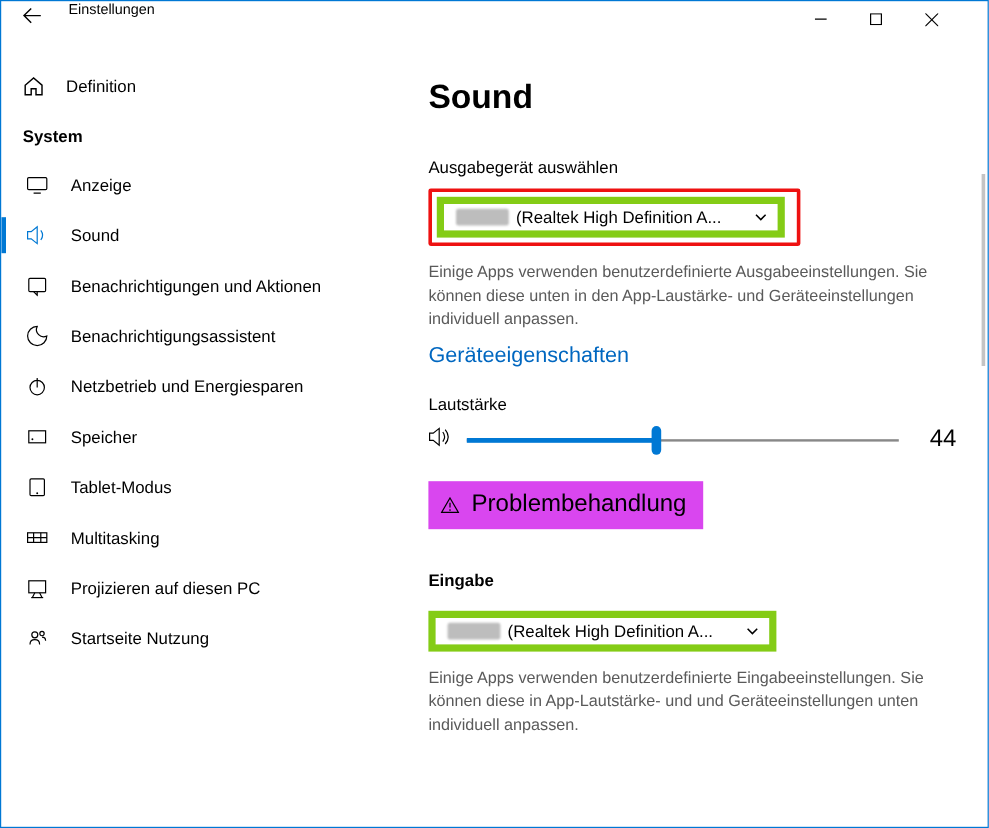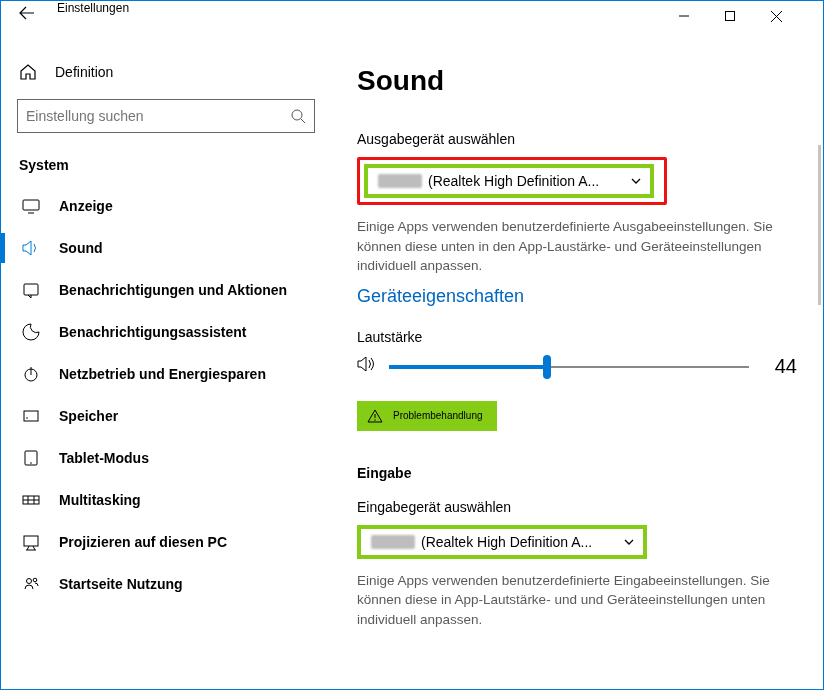--- a/index.html
+++ b/index.html
@@ -9,42 +9,42 @@
   .titlebar .title { font-size: 12px; margin-left: 18px; color:#000; }
   .titlebar .wincontrols { margin-left:auto; display:flex; gap:0; }
   .titlebar .wincontrols .wbtn { width:46px; height:30px; display:flex; align-items:center; justify-content:center; cursor:pointer; }
   .content { display:flex; height: calc(690px - 34px); }
   .sidebar { width: 330px; padding: 20px 14px 0 14px; overflow-y:auto; }
   .home { display:flex; align-items:center; gap:18px; padding:8px 4px 18px 4px; cursor:pointer; }
   .home span.lbl { font-size:14px; }
   .searchbox { display:flex; align-items:center; border:1px solid #666; height:34px; padding:0 8px; margin:0 2px 18px 2px; }
   .searchbox input { border:none; outline:none; flex:1; font-size:14px; background:transparent; }
   .category { font-weight:600; font-size:14px; padding:6px 4px 8px 4px; }
-  .nav { list-style:none; margin-top:4px;font-weight:bold; }
+  .nav { list-style:none; margin-top:4px; }
   .nav li { display:flex; align-items:center; gap:18px; padding:11px 4px 11px 6px; font-size:14px; cursor:pointer; position:relative; }
   .nav li .icn { width:20px; height:20px; display:flex; align-items:center; justify-content:center; flex-shrink:0; }
   .nav li.active::before { content:""; position:absolute; left:-14px; top:6px; bottom:6px; width:4px; background:#0078d4; }
   .nav li.active .icn svg, .nav li.active .icn { color:#0078d4; }
   .main { flex:1; padding: 30px 26px 0 26px; overflow-y:auto; position:relative; }
   .main h1 { font-size:28px; font-weight:600; margin-bottom:34px; }
   .section-label { font-size:14px; margin-bottom:10px; }
-  .dropdown { border:4px solid #84cc16; height:34px; width:290px; display:flex; align-items:center; padding:0 8px 0 10px; cursor:pointer; font-size:14px; background:#fff; }
+  .dropdown { border:6px solid #84cc16; height:34px; width:290px; display:flex; align-items:center; padding:0 8px 0 10px; cursor:pointer; font-size:14px; background:#fff; }
   .dropdown .blur { display:inline-block; width:44px; height:14px; background:#bdbdbd; filter:blur(1px); margin-right:6px; border-radius:2px; }
   .dropdown .txt { flex:1; white-space:nowrap; overflow:hidden; text-overflow:ellipsis; }
   .highlight-box { border:3px solid #e11; padding:4px; width:310px; margin-bottom:12px; border-radius:2px; }
   .desc { font-size:13.5px; color:#5a5a5a; line-height:1.45; margin-bottom:10px; max-width:430px; }
   .link { color:#0067c0; font-size:18px; cursor:pointer; display:inline-block; margin-bottom:22px; }
   .vol-row { display:flex; gap:12px; margin:8px 0 22px 0; }
   .vol-row .spk { width:20px; }
   .slider { flex:1; position:relative; height:24px; display:flex; align-items:center; }
   .track-full { position:absolute; height:2px; background:#888; left:0; right:0; }
   .track-fill { position:absolute; height:4px; background:#0078d4; left:0; }
   .thumb { position:absolute; width:8px; height:24px; background:#0078d4; border-radius:4px; transform:translateX(-50%); }
   .vol-num { font-size:20px; width:36px; text-align:right; }
-  .btn { background:#84cc16; border:none; height:30px; padding:0 14px 0 10px; font-size:10px; display:inline-flex; align-items:center; gap:10px; cursor:pointer; }
+  .btn { background:#d946ef; border:none; height:40px; padding:0 14px 0 10px; font-size:20px; display:inline-flex; align-items:center; gap:10px; cursor:pointer; }
   .h2 { font-size:14px; font-weight:600; margin:34px 0 18px 0; }
   .scroll-indicator { position:absolute; right:2px; top:110px; width:3px; height:160px; background:#c4c4c4; }
   svg { display:block; }
 </style>
 </head>
 <body>
 
 <div class="titlebar">
   <div class="back">
     <svg width="16" height="16" viewBox="0 0 16 16">
@@ -74,27 +74,20 @@
 
 <div class="content">
   <div class="sidebar">
     <div class="home">
       <span class="icn">
         <svg width="18" height="18" viewBox="0 0 18 18">
             <path d="M2 8 L9 2 L16 8 V16 H11 V11 H7 V16 H2 Z" stroke="#000" fill="none" stroke-width="1.2"></path>
           </svg>
       </span>
       <span class="lbl">Definition</span>
-    </div>
-    <div class="searchbox">
-      <input placeholder="Einstellung suchen" style="">
-      <svg width="16" height="16" viewBox="0 0 16 16">
-          <circle cx="7" cy="7" r="5" stroke="#555" fill="none"></circle>
-          <line x1="11" y1="11" x2="15" y2="15" stroke="#555"></line>
-        </svg>
     </div>
     <div class="category">System</div>
     <ul class="nav">
         <li>
           <span class="icn">
             <svg width="18" height="18" viewBox="0 0 18 18">
               <rect x="1" y="3" width="16" height="10" rx="1" stroke="#000" fill="none"></rect>
               <line x1="6" y1="16" x2="12" y2="16" stroke="#000"></line>
             </svg>
           </span>
@@ -222,21 +215,20 @@
     <button class="btn">
       <svg width="16" height="16" viewBox="0 0 16 16">
           <path d="M8 2 L15 14 H1 Z" stroke="#000" fill="none"></path>
           <line x1="8" y1="6" x2="8" y2="10" stroke="#000"></line>
           <circle cx="8" cy="12" r="0.7" fill="#000"></circle>
         </svg>
       <span>Problembehandlung</span>
     </button>
 
     <div class="h2">Eingabe</div>
-    <div class="section-label">Eingabegerät auswählen</div>
     <div class="dropdown" style="margin-bottom:12px">
       <span class="blur"></span>
       <span class="txt">(Realtek High Definition A...</span>
       <svg width="12" height="12" viewBox="0 0 12 12">
           <path d="M2 4 L6 8 L10 4" stroke="#000" fill="none" stroke-width="1.3"></path>
         </svg>
     </div>
     <div class="desc">Einige Apps verwenden benutzerdefinierte Eingabeeinstellungen. Sie können diese in App-Lautstärke- und und Geräteeinstellungen unten individuell anpassen.</div>
   </div>
 </div>

